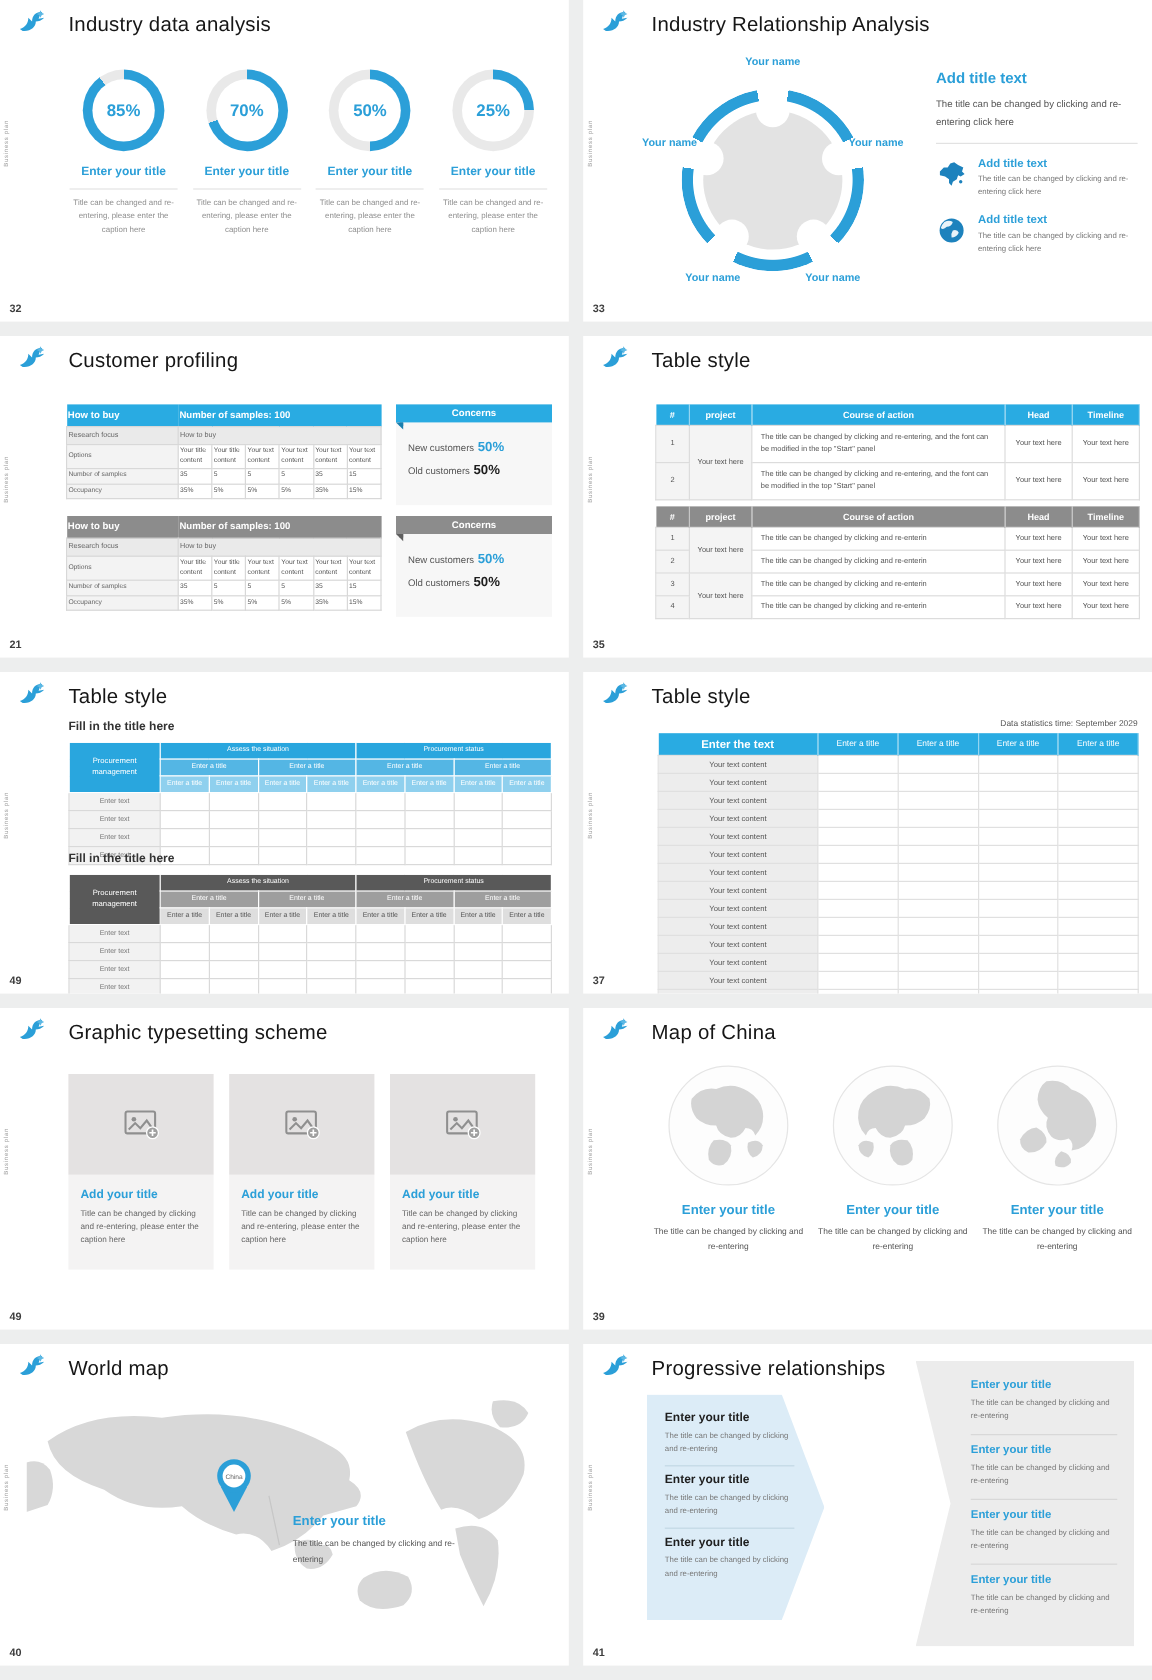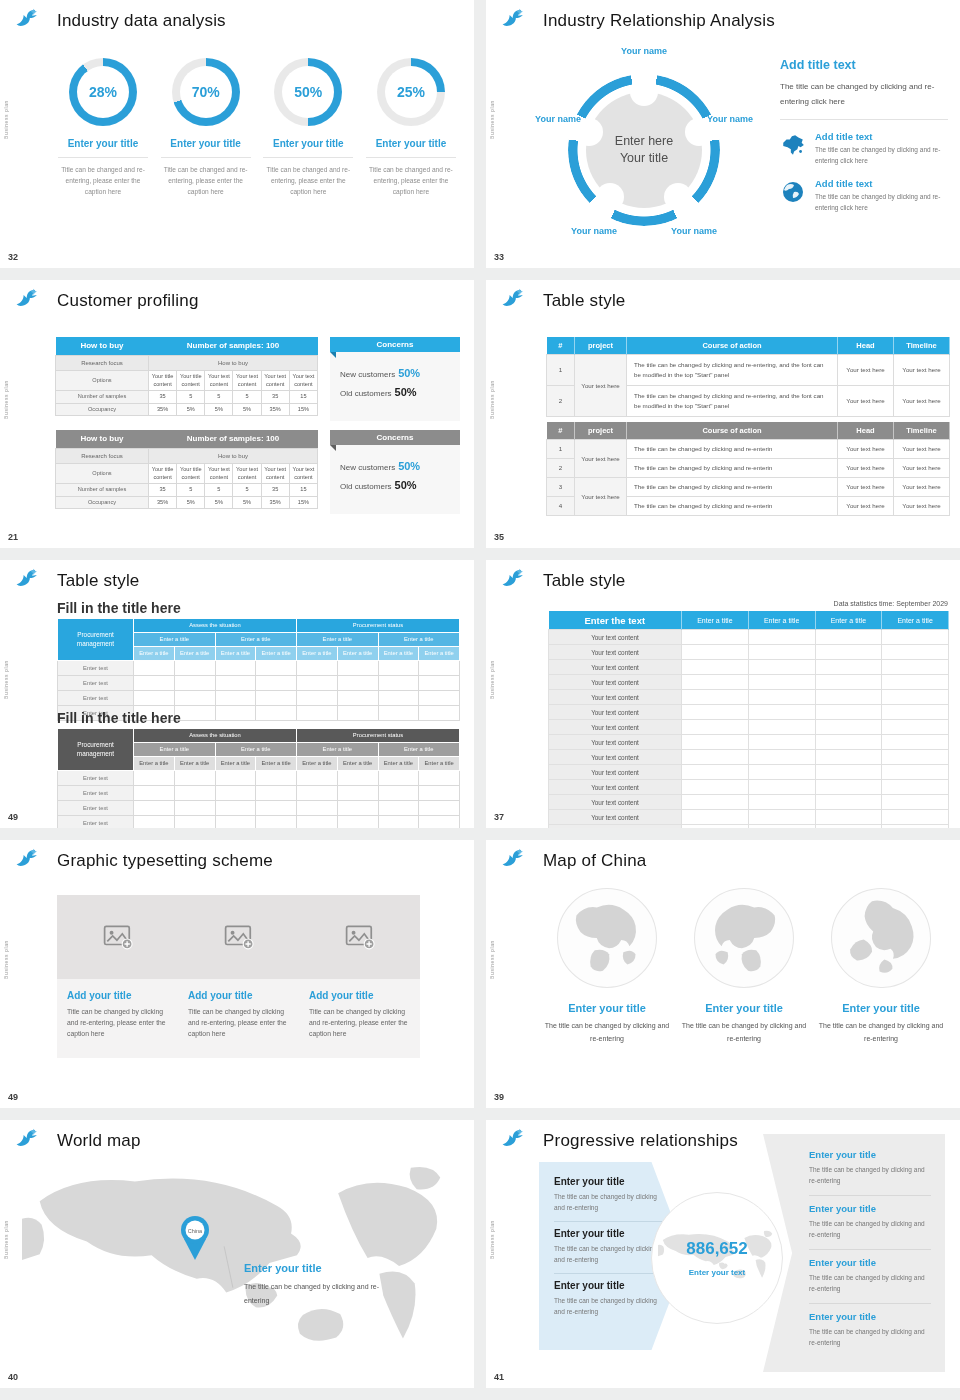--- a/index.html
+++ b/index.html
@@ -39,21 +39,21 @@
   .s33-panel{position:absolute;left:294px;top:58px;width:168px;}
   .s33-panel h3{margin:0;font-size:12.5px;font-weight:bold;color:#2b9fd8;}
   .s33-panel .bd{margin-top:7px;font-size:8px;color:#555;line-height:1.9;}
   .s33-div{margin-top:10px;border-top:1px solid #e2e2e2;}
   .s33-item{display:flex;margin-top:11px;gap:9px;}
   .s33-item .ic{flex:0 0 26px;padding-top:2px;}
   .s33-item h4{margin:0;font-size:9.5px;font-weight:bold;color:#2b9fd8;}
   .s33-item p{margin:3px 0 0;font-size:6.5px;color:#777;line-height:1.65;}
   
   .t34{position:absolute;left:55px;width:263px;border-collapse:collapse;table-layout:fixed;}
-  .t34 td{border:1px solid #d8d8d8;background:#fff;text-align:center;color:#555;font-size:5.6px;padding:2px 1px;line-height:1.35;}
+  .t34 td{border:1px solid #d8d8d8;background:#fff;text-align:left;color:#555;font-size:5.6px;padding:2px 1px;line-height:1.35;}
   .t34 tr.hd td{border:0;font-size:8px;font-weight:bold;color:#fff;height:14px;}
   .t34.th-b tr.hd td{background:#29abe2;}
   .t34.th-g tr.hd td{background:#8c8c8c;}
   .t34 tr.sub td{background:#eaeaea;color:#666;font-size:6px;height:10px;}
   .t34 tr.r td:first-child{background:#f3f3f3;color:#666;}
   .co{position:absolute;left:330px;width:130px;height:84px;background:#f7f7f7;}
   .co .bar{position:relative;height:15px;line-height:15px;text-align:center;color:#fff;font-size:8px;font-weight:bold;}
   .co.th-b .bar{background:#29abe2;}
   .co.th-g .bar{background:#8c8c8c;}
   .co .bar::after{content:'';position:absolute;left:0;top:15px;border:3px solid transparent;}
@@ -67,41 +67,41 @@
   .t35{position:absolute;left:60px;width:403px;border-collapse:collapse;table-layout:fixed;font-size:6.2px;color:#555;}
   .t35 th{color:#fff;font-size:7.5px;font-weight:bold;height:15px;border-right:1px solid rgba(255,255,255,.5);}
   .t35.th-b th{background:#29abe2;}
   .t35.th-g th{background:#8c8c8c;}
   .t35 td{border:1px solid #dcdcdc;background:#fff;text-align:center;padding:2px 4px;line-height:1.55;}
   .t35 td.shade{background:#f4f4f4;}
   .t35 td.course{text-align:left;padding:2px 7px;}
   .t35.rows-tall td{height:26px;}
   .t35.rows-short td{height:14px;}
   
-  .lab36{position:absolute;left:57px;margin:0;font-size:14px;font-weight:bold;color:#333;}
+  .lab36{position:absolute;left:57px;margin:0;font-size:10px;font-weight:bold;color:#333;}
   .t36{position:absolute;left:57px;width:403px;border-collapse:collapse;table-layout:fixed;}
   .t36 thead td{border:1px solid #fff;color:#fff;text-align:center;font-size:5.8px;height:11px;line-height:1.3;}
   .t36 thead td.c1{font-size:6.4px;}
   .t36 tbody td{border:1px solid #d9d9d9;background:#fff;height:12px;font-size:5.8px;text-align:center;color:#777;}
   .t36 tbody td:first-child{background:#f2f2f2;}
   .t36.th-b .c1,.t36.th-b .g1 td{background:#29a6de;}
   .t36.th-b .g2 td{background:#54b6e4;}
   .t36.th-b .g3 td{background:#8fd0ee;}
   .t36.th-g .c1,.t36.th-g .g1 td{background:#595959;}
   .t36.th-g .g2 td{background:#9e9e9e;}
   .t36.th-g .g3 td{background:#dedede;color:#555;}
   
   .note37{position:absolute;right:12px;top:40px;font-size:7px;color:#555;}
   .t37{position:absolute;left:62px;top:51px;width:401px;border-collapse:collapse;table-layout:fixed;}
   .t37 th{background:#29abe2;color:#fff;height:16px;font-size:7px;font-weight:normal;border-right:1px solid rgba(255,255,255,.5);}
   .t37 th:first-child{font-size:9.5px;font-weight:bold;}
   .t37 td{border:1px solid #e0e0e0;height:12px;background:#fff;font-size:6.4px;color:#555;text-align:center;}
   .t37 td:first-child{background:#ededed;}
   
-  .cards{position:absolute;left:57px;top:55px;display:flex;}
+  .cards{position:absolute;left:57px;top:55px;display:flex;gap:13px;}
   .card{width:121px;}
   .card .ph{height:84px;background:#e4e2e2;display:flex;align-items:center;justify-content:center;}
   .card .cb{background:#f4f3f3;padding:11px 10px 0;height:68px;}
   .card h4{margin:0 0 5px;font-size:10px;font-weight:bold;color:#2b9fd8;}
   .card p{margin:0;font-size:6.8px;color:#666;line-height:1.65;}
   
   .globes{position:absolute;left:58px;top:47px;width:400px;display:flex;justify-content:space-between;}
   .gitem{width:126px;text-align:center;}
   .gitem svg{width:102px;height:102px;}
   .gitem:nth-child(2) svg{transform:scaleX(-1);}
@@ -181,21 +181,21 @@
   <div class="slide">
     <svg class="slogo">
         <use href="#bird"></use>
       </svg>
     <div class="brand">Business plan</div>
     <h2 class="stitle">Industry data analysis</h2>
     <div class="s32-row">
       <div class="d-col">
         <div class="donut" style="--p:90">
             <div class="hole">
-              <span class="pct">28%</span>
+              <span class="pct">85%</span>
             </div>
           </div>
         <div class="d-title">Enter your title</div>
         <div class="d-line"></div>
         <div class="d-cap">Title can be changed and re-entering, please enter the caption here</div>
       </div>
       <div class="d-col">
         <div class="donut" style="--p:70">
             <div class="hole">
               <span class="pct">70%</span>
@@ -236,24 +236,20 @@
     <div class="brand">Business plan</div>
     <h2 class="stitle">Industry Relationship Analysis</h2>
     <div class="gear">
       <div class="ring"></div>
       <div class="disc"></div>
       <div class="notch" style="left:62px;top:4px"></div>
       <div class="notch" style="left:117px;top:44px"></div>
       <div class="notch" style="left:96px;top:109px"></div>
       <div class="notch" style="left:28px;top:109px"></div>
       <div class="notch" style="left:7px;top:44px"></div>
-      <div class="ctr">
-        <span>Enter here</span>
-          <span>Your title</span>
-      </div>
       <div class="gname" style="left:52px;top:-28px">Your name</div>
       <div class="gname" style="left:138px;top:40px">Your name</div>
       <div class="gname" style="left:-34px;top:40px">Your name</div>
       <div class="gname" style="left:2px;top:152px">Your name</div>
       <div class="gname" style="left:102px;top:152px">Your name</div>
     </div>
     <div class="s33-panel">
       <h3>Add title text</h3>
       <div class="bd">The title can be changed by clicking and re-entering click here</div>
       <div class="s33-div"></div>
@@ -905,27 +901,20 @@
           <div class="blk">
           <h4>Enter your title</h4>
           <p>The title can be changed by clicking and re-entering</p>
         </div>
           <div class="blk">
           <h4>Enter your title</h4>
           <p>The title can be changed by clicking and re-entering</p>
         </div>
         </div>
     </div>
-    <div class="c41">
-      <svg viewBox="0 0 440 210">
-          <use href="#worldmap"></use>
-        </svg>
-      <div class="val">886,652</div>
-      <div class="lbl">Enter your text</div>
-    </div>
     <div class="p41r">
       <div>
           <div class="blk">
           <h4>Enter your title</h4>
           <p>The title can be changed by clicking and re-entering</p>
         </div>
           <div class="blk">
           <h4>Enter your title</h4>
           <p>The title can be changed by clicking and re-entering</p>
         </div>

